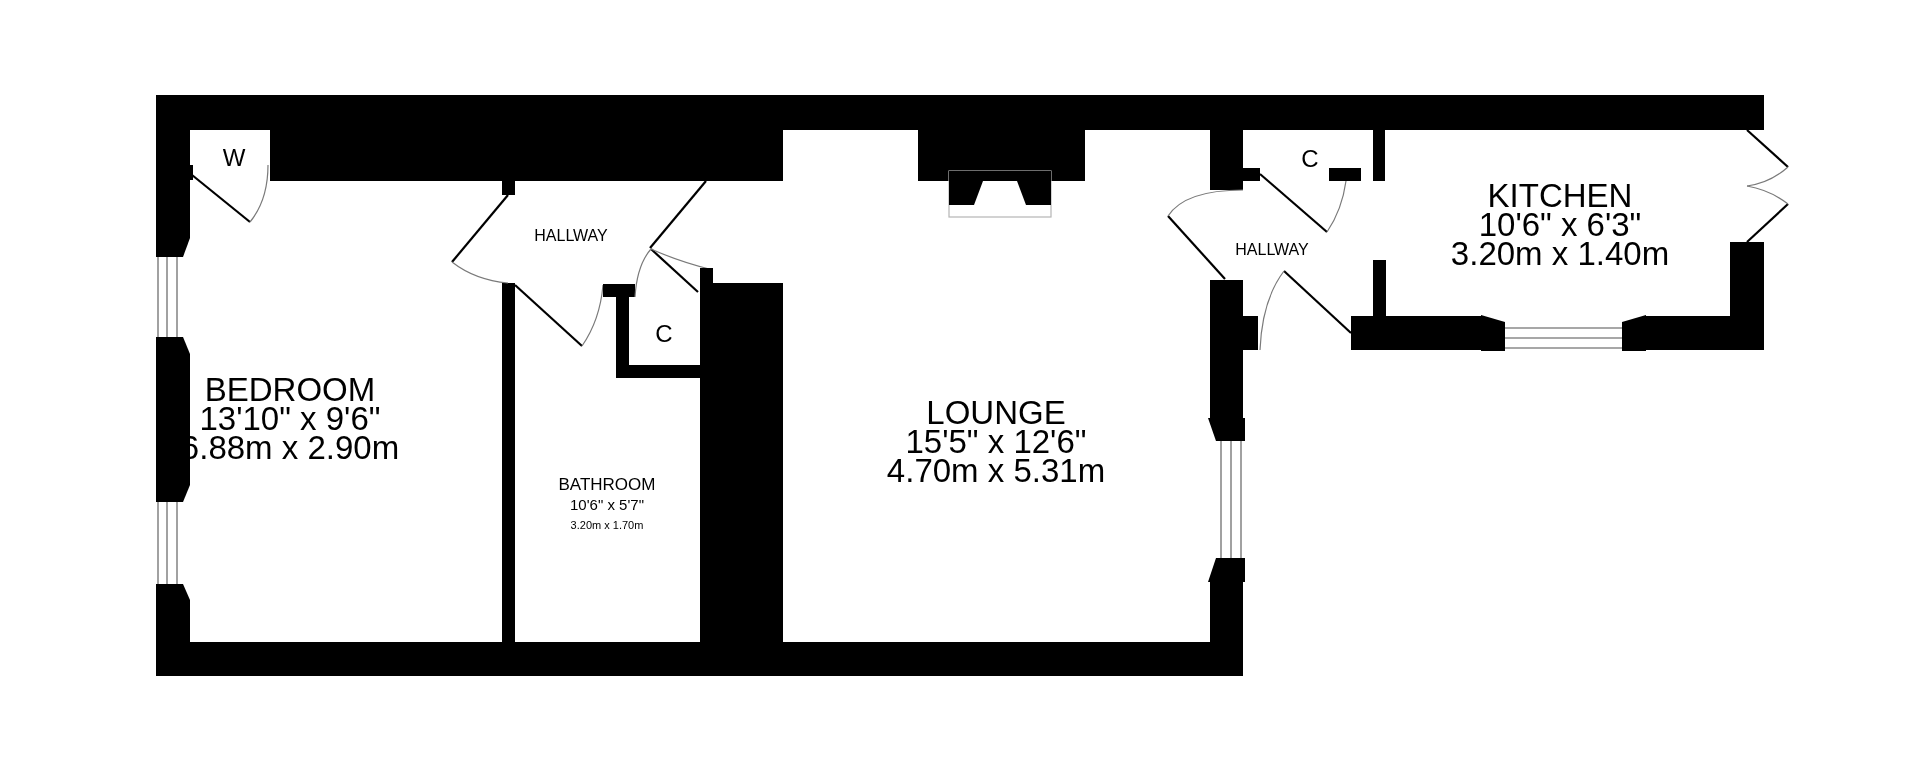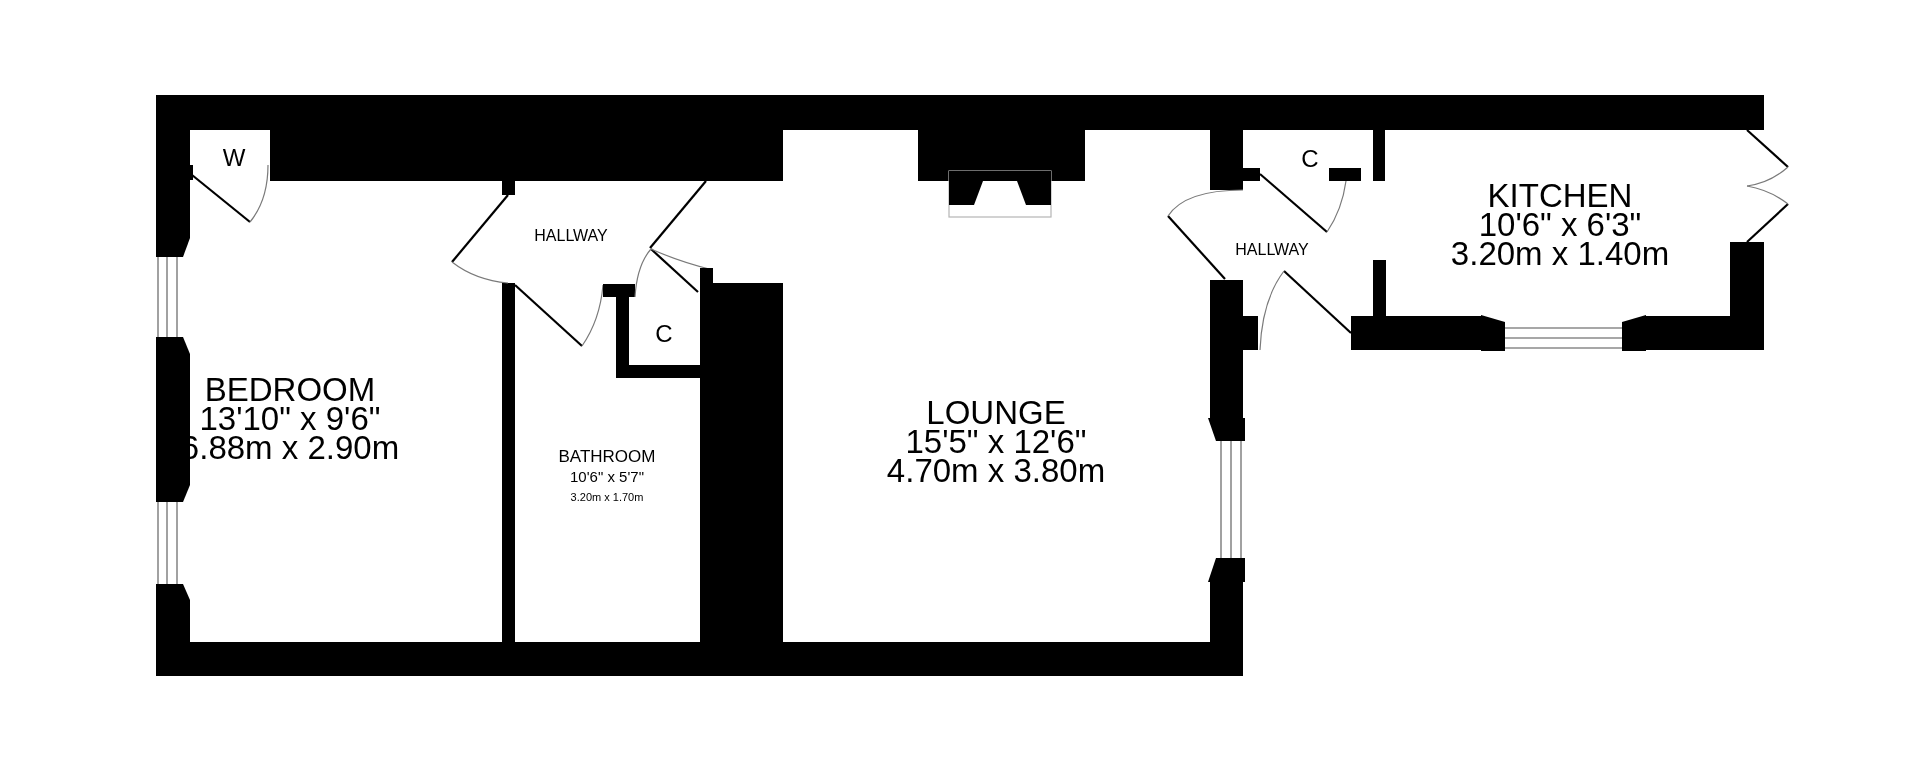--- a/index.html
+++ b/index.html
@@ -8,21 +8,21 @@
     #plan { position: absolute; left: 0; top: 0; width: 1920px; height: 774px; }
     .wall { fill: #000000; }
     .door-leaf { stroke: #000000; stroke-width: 2.2; fill: none; }
     .door-arc { stroke: #7a7a7a; stroke-width: 1.2; fill: none; }
     .glass { stroke: #8a8a8a; stroke-width: 1.6; }
     .hearth-box { fill: #ffffff; stroke: #b5b5b5; stroke-width: 1.2; }
     .label { position: absolute; text-align: center; color: #000000;
              white-space: nowrap; transform: translateX(-50%); }
     .label div { display: block; }
     .lg { font-size: 33px; line-height: 29px; }
-    .md { font-size: 17px; line-height: 20px; }
+    .md { font-size: 17px; line-height: 20px; margin-top: 28px; }
     .sm { font-size: 16px; line-height: 18px; }
     .tag { font-size: 24px; line-height: 26px; }
   </style>
 </head>
 <body>
 
 <svg id="plan" viewBox="0 0 1920 774" xmlns="http://www.w3.org/2000/svg">
 
   <rect class="wall" x="156" y="95" width="1608" height="35"></rect>
 
@@ -157,21 +157,21 @@
 
 <div class="label md" style="left:607px; top:447px;">
   <div>BATHROOM</div>
   <div style="font-size:15px;">10'6"  x 5'7"</div>
   <div style="font-size:11px;">3.20m  x 1.70m</div>
 </div>
 
 <div class="label lg" style="left:996px; top:398px;">
   <div>LOUNGE</div>
   <div>15'5"  x 12'6"</div>
-  <div>4.70m  x 3.80m</div>
+  <div>4.70m  x 5.31m</div>
 </div>
 
 <div class="label tag" style="left:1310px; top:146px;">
   <div>C</div>
 </div>
 
 <div class="label sm" style="left:1272px; top:241px;">
   <div>HALLWAY</div>
 </div>
 

